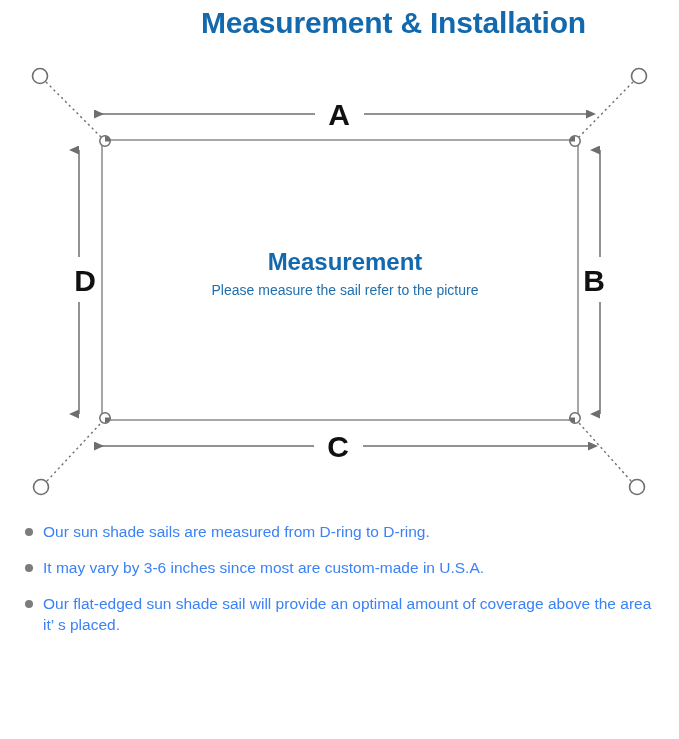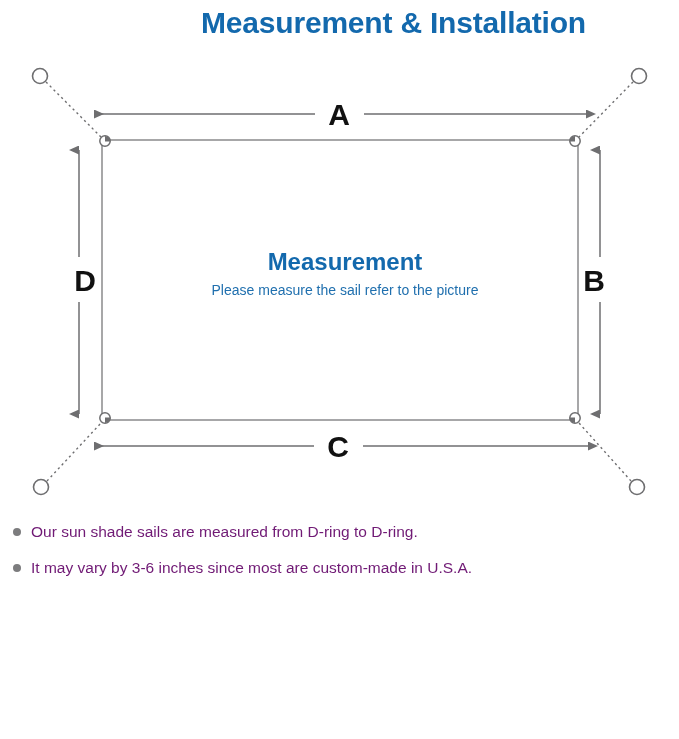--- a/index.html
+++ b/index.html
@@ -66,22 +66,22 @@
   
   #notes {
     position: absolute;
     left: 0;
     top: 521px;
     width: 679px;
   }
   .note-item {
     position: relative;
     padding-left: 31px;
-    margin: 0 16px 0 0;
-    color: #701a75;
+    margin: 0 16px 0 12px;
+    color: #3b82f6;
     font-size: 15.5px;
     line-height: 21px;
     min-height: 21px;
     margin-bottom: 15px;
   }
   .note-item:last-child { margin-bottom: 0; }
   .note-bullet {
     position: absolute;
     left: 13px;
     top: 7px;
@@ -174,13 +174,17 @@
 
 <div id="notes">
   <div class="note-item">
     <span class="note-bullet"></span>
     <span class="note-text">Our sun shade sails are measured from D-ring to D-ring.</span>
   </div>
   <div class="note-item">
     <span class="note-bullet"></span>
     <span class="note-text">It may vary by 3-6 inches since most are custom-made in U.S.A.</span>
   </div>
+  <div class="note-item">
+    <span class="note-bullet"></span>
+    <span class="note-text">Our flat-edged sun shade sail will provide an optimal amount of coverage above the area it’ s placed.</span>
+  </div>
 </div>
 
 </body></html>

